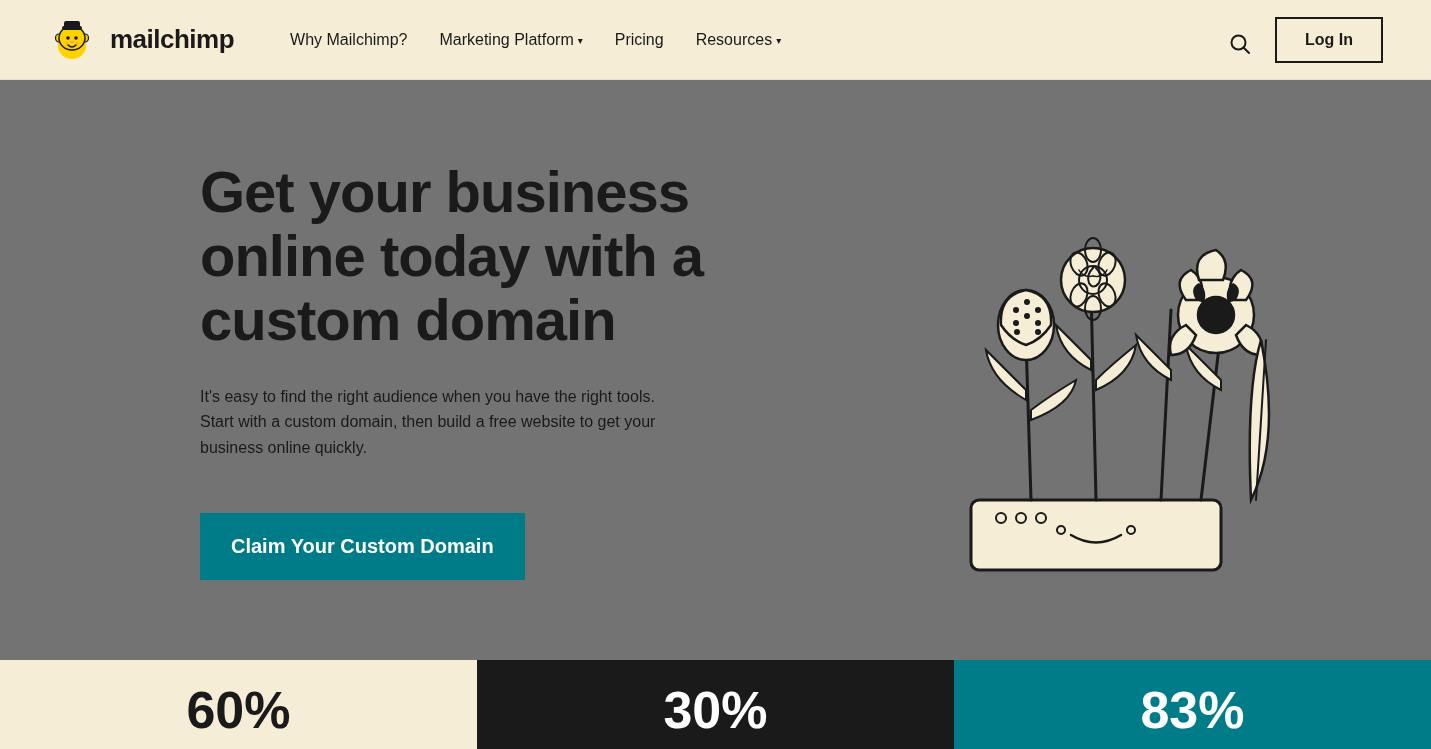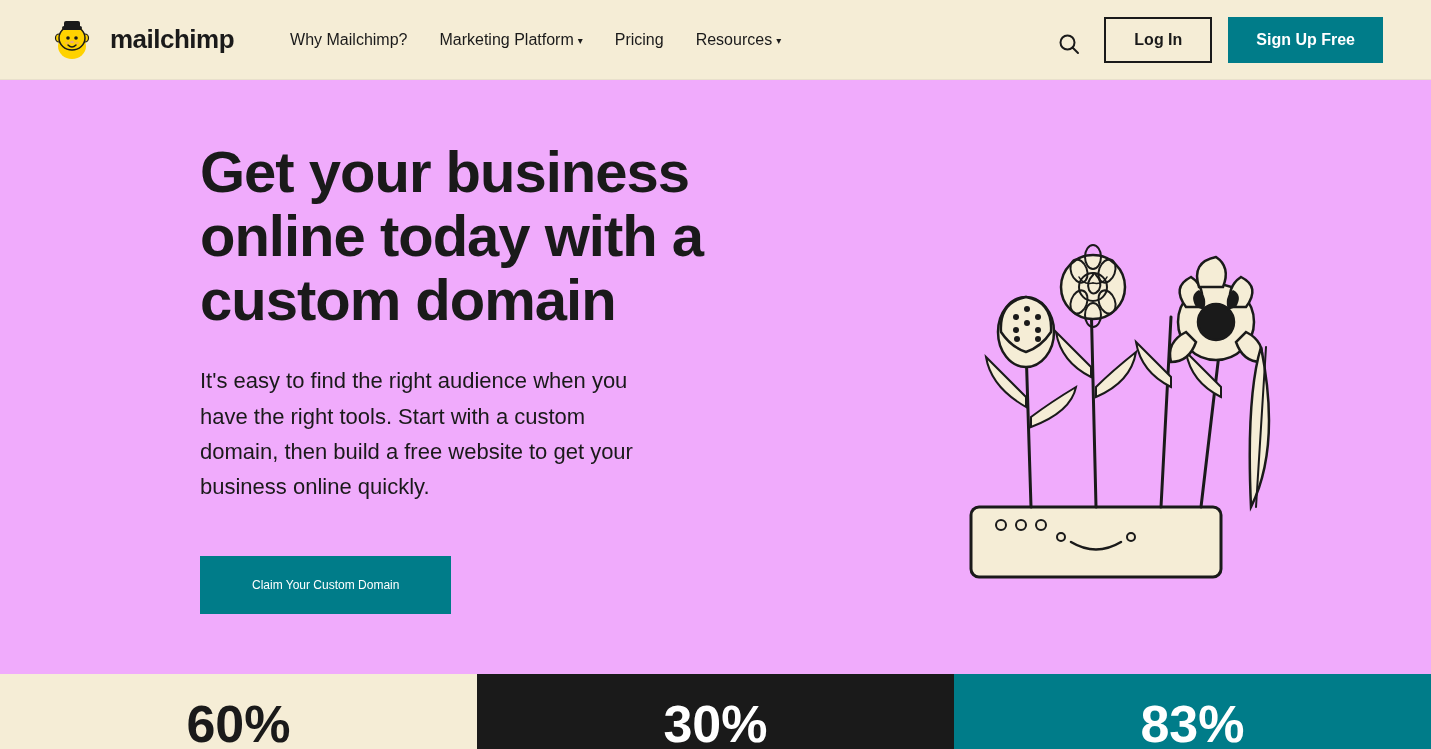--- a/index.html
+++ b/index.html
@@ -109,53 +109,53 @@
       cursor: pointer;
       text-decoration: none;
     }
 
     
     .hero {
       display: flex;
       align-items: center;
       justify-content: space-between;
       padding: 60px 120px 60px 200px;
-      background-color: #f0abfc;
+      background-color: #737373;
       min-height: 580px;
       position: relative;
     }
 
     .hero-content {
       max-width: 520px;
     }
 
     .hero-title {
       font-size: 58px;
       font-weight: 800;
       line-height: 1.1;
       color: #1a1a1a;
       margin-bottom: 32px;
       letter-spacing: -1px;
     }
 
     .hero-description {
-      font-size: 22px;
+      font-size: 16px;
       line-height: 1.6;
       color: #1a1a1a;
       margin-bottom: 52px;
       max-width: 460px;
     }
 
     .cta-btn {
       display: inline-block;
       background-color: #007c89;
       color: #fff;
-      font-size: 12px;
-      font-weight: 400;
-      padding: 22px 52px;
+      font-size: 20px;
+      font-weight: 700;
+      padding: 22px 31px;
       text-decoration: none;
       cursor: pointer;
       border: none;
     }
 
     
     .hero-illustration {
       width: 500px;
       height: 460px;
       flex-shrink: 0;
@@ -260,23 +260,20 @@
   <div class="navbar-right">
     <button class="search-btn" aria-label="Search">
       <svg width="22" height="22" viewBox="0 0 22 22" fill="none" xmlns="http://www.w3.org/2000/svg">
         <circle cx="9.5" cy="9.5" r="7" stroke="#1a1a1a" stroke-width="2"></circle>
         <line x1="14.5" y1="14.5" x2="20" y2="20" stroke="#1a1a1a" stroke-width="2" stroke-linecap="round"></line>
       </svg>
     </button>
     <a class="login-btn" href="#">
       <span>Log In</span>
     </a>
-    <a class="signup-btn" href="#">
-      <span>Sign Up Free</span>
-    </a>
   </div>
 </nav>
 
 <section class="hero">
   <div class="hero-content">
     <h1 class="hero-title">Get your business online today with a custom domain</h1>
     <p class="hero-description">It's easy to find the right audience when you have the right tools. Start with a custom domain, then build a free website to get your business online quickly.</p>
     <a class="cta-btn" href="#">
       <span>Claim Your Custom Domain</span>
     </a>

